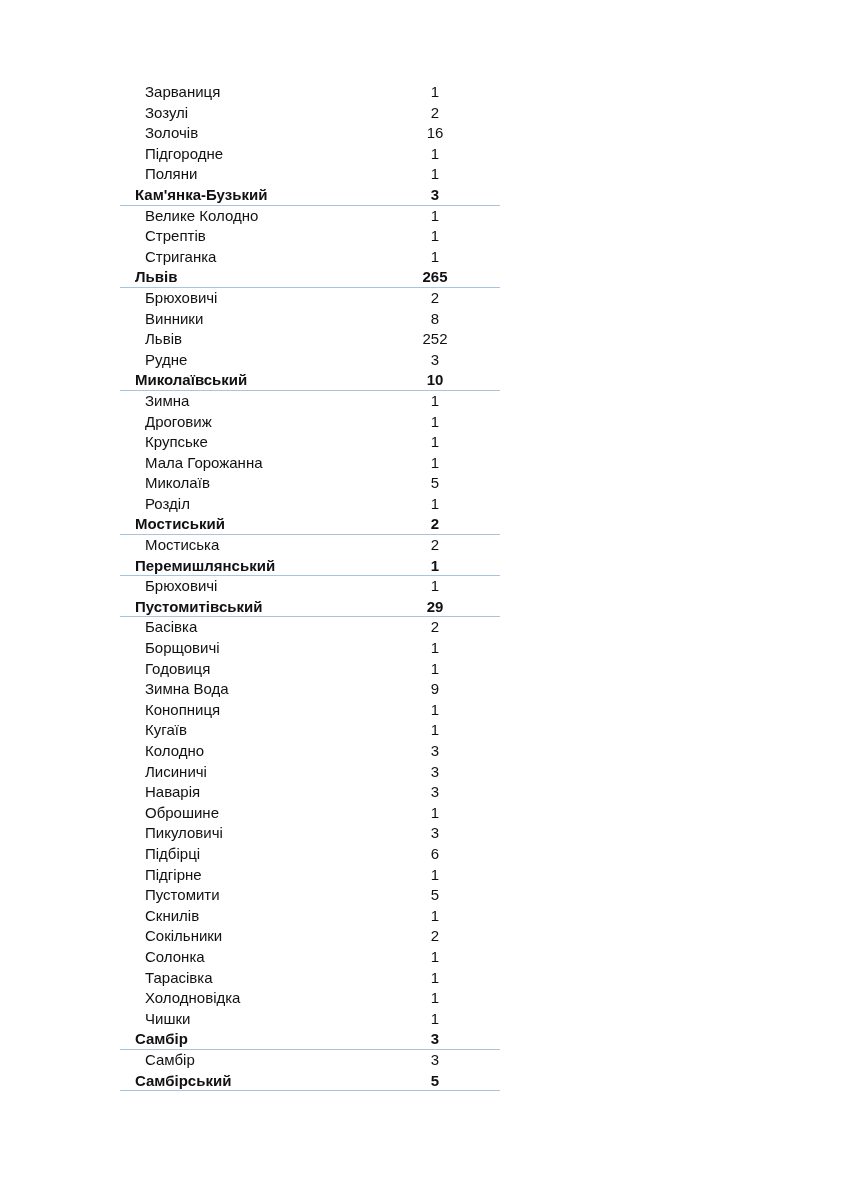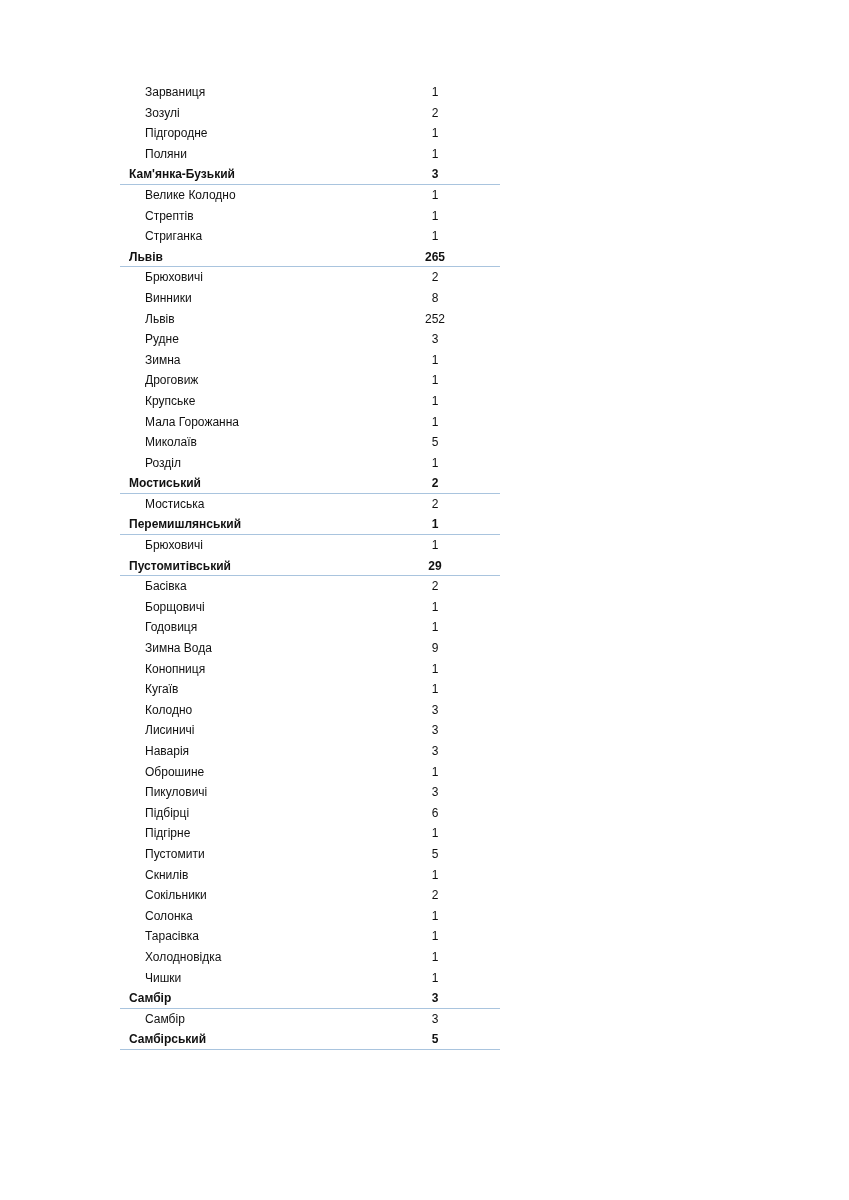--- a/index.html
+++ b/index.html
@@ -1,38 +1,42 @@
 <!DOCTYPE html>
 <html><head>
 <meta charset="utf-8">
 <style>
   html, body { margin: 0; padding: 0; background: #ffffff; }
   body { width: 849px; height: 1200px; position: relative; overflow: hidden;
          font-family: "Liberation Sans", sans-serif; color: #111; }
   #table { position: absolute; left: 120px; top: 82px; width: 380px; }
-  .row { position: relative; height: 20.6px; line-height: 20px; font-size: 12px; }
+  .row { position: relative; height: 20.6px; line-height: 20px; font-size: 15px; }
   .row .name { position: absolute; left: 25px; top: 0; white-space: nowrap; }
   .row .val { position: absolute; left: 285px; width: 60px; text-align: center; top: 0; }
-  .row.group .name { left: 9px; font-weight: bold; }
+  .row.group .name { left: 15px; font-weight: bold; }
   .row.group .val { font-weight: bold; }
   .row.group { border-bottom: 1px solid #a9c4de; box-sizing: border-box; }
 </style>
 </head>
 <body>
 
 <div id="table">
     <div class="row item">
       <span class="name">Зарваниця</span>
       <span class="val">1</span>
     </div>
     <div class="row item">
       <span class="name">Зозулі</span>
       <span class="val">2</span>
     </div>
     <div class="row item">
+      <span class="name">Золочів</span>
+      <span class="val">16</span>
+    </div>
+    <div class="row item">
       <span class="name">Підгородне</span>
       <span class="val">1</span>
     </div>
     <div class="row item">
       <span class="name">Поляни</span>
       <span class="val">1</span>
     </div>
     <div class="row group">
       <span class="name">Кам'янка-Бузький</span>
       <span class="val">3</span>
@@ -61,20 +65,24 @@
       <span class="name">Винники</span>
       <span class="val">8</span>
     </div>
     <div class="row item">
       <span class="name">Львів</span>
       <span class="val">252</span>
     </div>
     <div class="row item">
       <span class="name">Рудне</span>
       <span class="val">3</span>
+    </div>
+    <div class="row group">
+      <span class="name">Миколаївський</span>
+      <span class="val">10</span>
     </div>
     <div class="row item">
       <span class="name">Зимна</span>
       <span class="val">1</span>
     </div>
     <div class="row item">
       <span class="name">Дроговиж</span>
       <span class="val">1</span>
     </div>
     <div class="row item">

